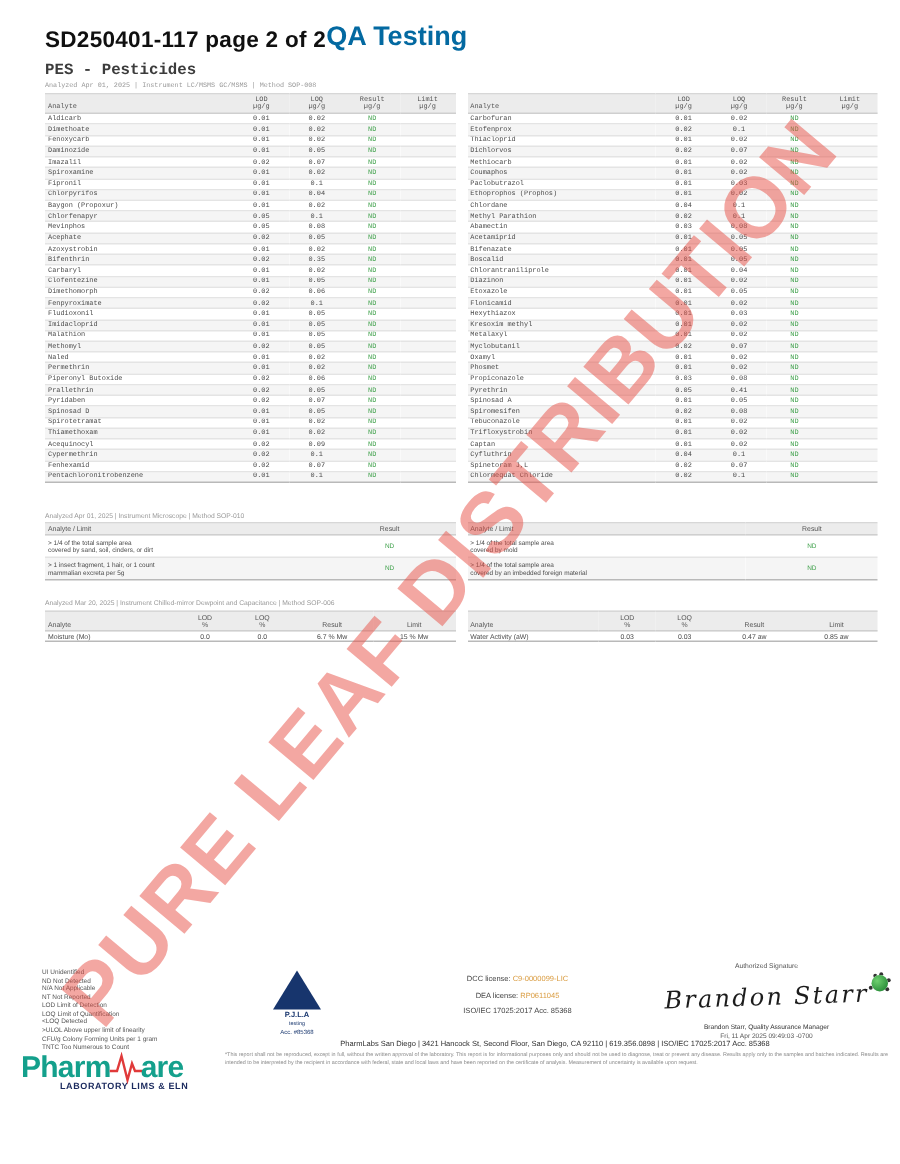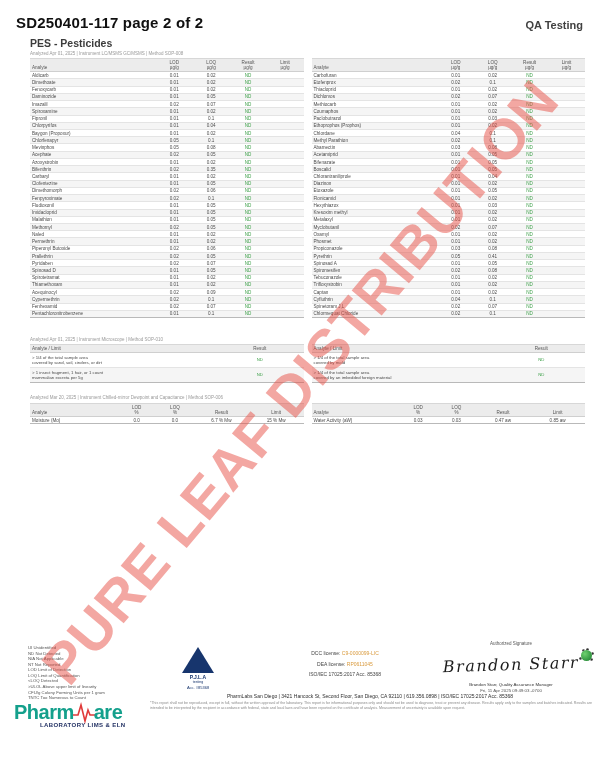--- a/index.html
+++ b/index.html
@@ -1,22 +1,22 @@
 <!DOCTYPE html>
 <html><head>
 <meta charset="utf-8">
 <style>
   html,body{margin:0;padding:0;background:#fff;}
   body{width:600px;font-family:"Liberation Sans",sans-serif;}
   .page{position:relative;width:600px;height:776px;background:#fff;overflow:hidden;color:#3a3a3a;}
 
   
-  .header{display:flex;justify-content:space-between;align-items:flex-end;padding:14px 17px 0 16px;}
+  .header{display:flex;align-items:flex-end;padding:14px 17px 0 16px;margin-left:14px;}
   .header-title{font-size:15px;font-weight:bold;color:#101010;letter-spacing:0.2px;}
-  .header-right{font-size:11px;font-weight:bold;color:#404040;}
+  .header-right{font-size:18px;font-weight:bold;color:#0369a1;}
 
   
   .section{margin:0 15px 0 30px;}
   .section-title{font-size:10.5px;font-weight:600;color:#3c3c3c;}
   .section-meta{font-size:4.5px;color:#999;margin:1.5px 0 2.5px 0;}
   .split{display:flex;gap:8px;}
   .half{flex:1;min-width:0;}
 
   table{width:100%;border-collapse:collapse;table-layout:fixed;}
   thead th{font-size:4.6px;font-weight:normal;color:#555;background:#ececec;
@@ -58,35 +58,35 @@
   .signature{position:absolute;left:432px;top:641px;width:158px;text-align:center;z-index:2;}
   .sig-label{font-size:4.5px;color:#555;}
   .sig-script{font-family:"DejaVu Serif",serif;font-style:italic;font-size:16px;color:#1c1c1c;
     margin-top:9px;letter-spacing:1.5px;transform:rotate(-2deg);}
   .sig-line1{font-size:4.4px;color:#333;margin-top:8px;}
   .sig-line2{font-size:4.4px;color:#555;margin-top:1px;}
   .address{position:absolute;left:140px;top:693px;width:460px;text-align:center;font-size:5px;color:#2e2e2e;z-index:2;}
   .disclaimer{position:absolute;left:150px;top:701px;width:442px;font-size:3.6px;color:#8a8a8a;
     text-align:justify;line-height:1.35;z-index:2;}
   .pharmware{position:absolute;left:14px;top:701px;z-index:2;}
-  .brand{font-size:20px;font-weight:bold;color:#14a08c;letter-spacing:-0.5px;display:flex;align-items:flex-end;}
+  .brand{font-size:20px;font-weight:bold;color:#14a08c;letter-spacing:-0.5px;display:flex;align-items:flex-start;}
   .brand svg{margin:0 -1px;}
   .tagline{font-size:6px;font-weight:bold;color:#1b2a5e;letter-spacing:0.4px;margin:-2px 0 0 26px;}
 </style>
 </head>
 <body>
 
 <div class="page">
 
   <div class="header">
     <div class="header-title">SD250401-117 page 2 of 2</div>
     <div class="header-right">QA Testing</div>
   </div>
 
-  <div class="section" style="margin-top:6px;">
+  <div class="section" style="margin-top:6px;font-family:Liberation Mono, monospace;">
     <div class="section-title">PES - Pesticides</div>
     <div class="section-meta">Analyzed Apr 01, 2025  |  Instrument LC/MSMS GC/MSMS  |  Method SOP-008</div>
     <div class="split">
       <div class="half">
         <table class="pes">
           <colgroup>
               <col class="pes-c1">
               <col class="pes-c">
               <col class="pes-c">
               <col class="pes-c">

